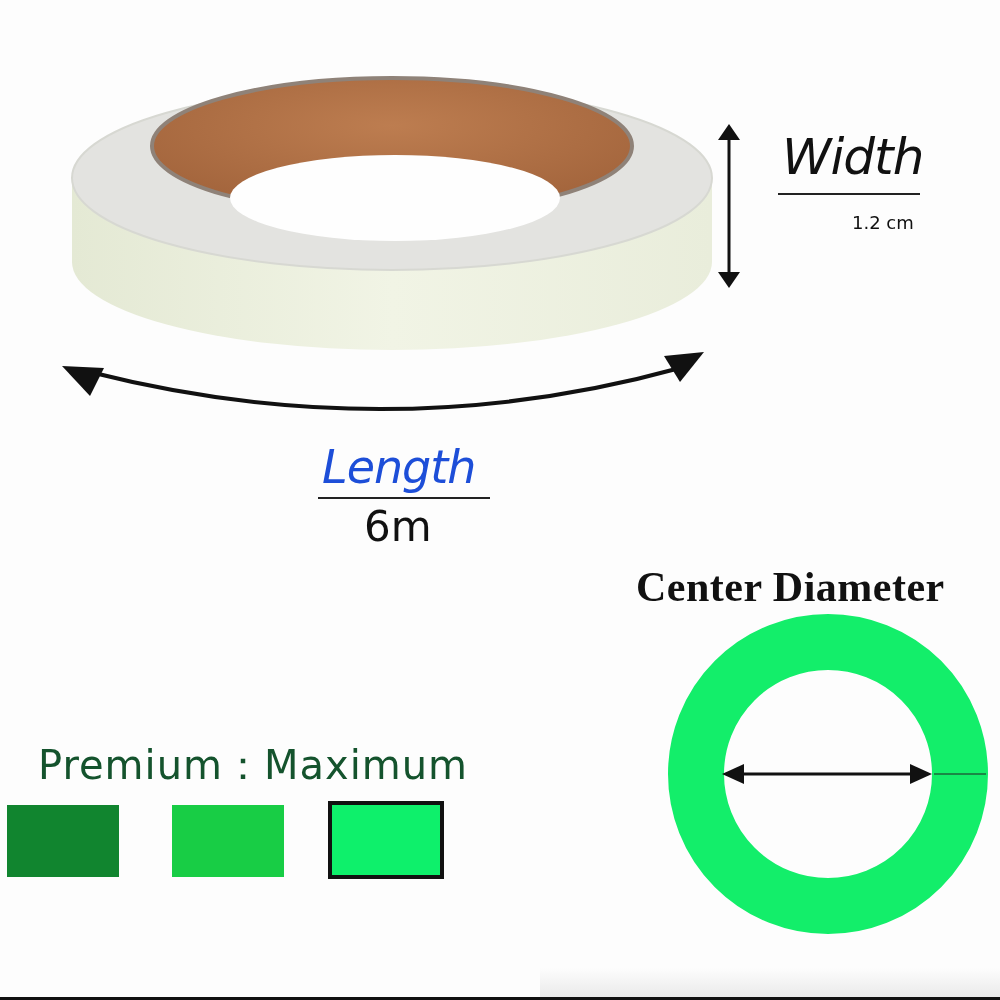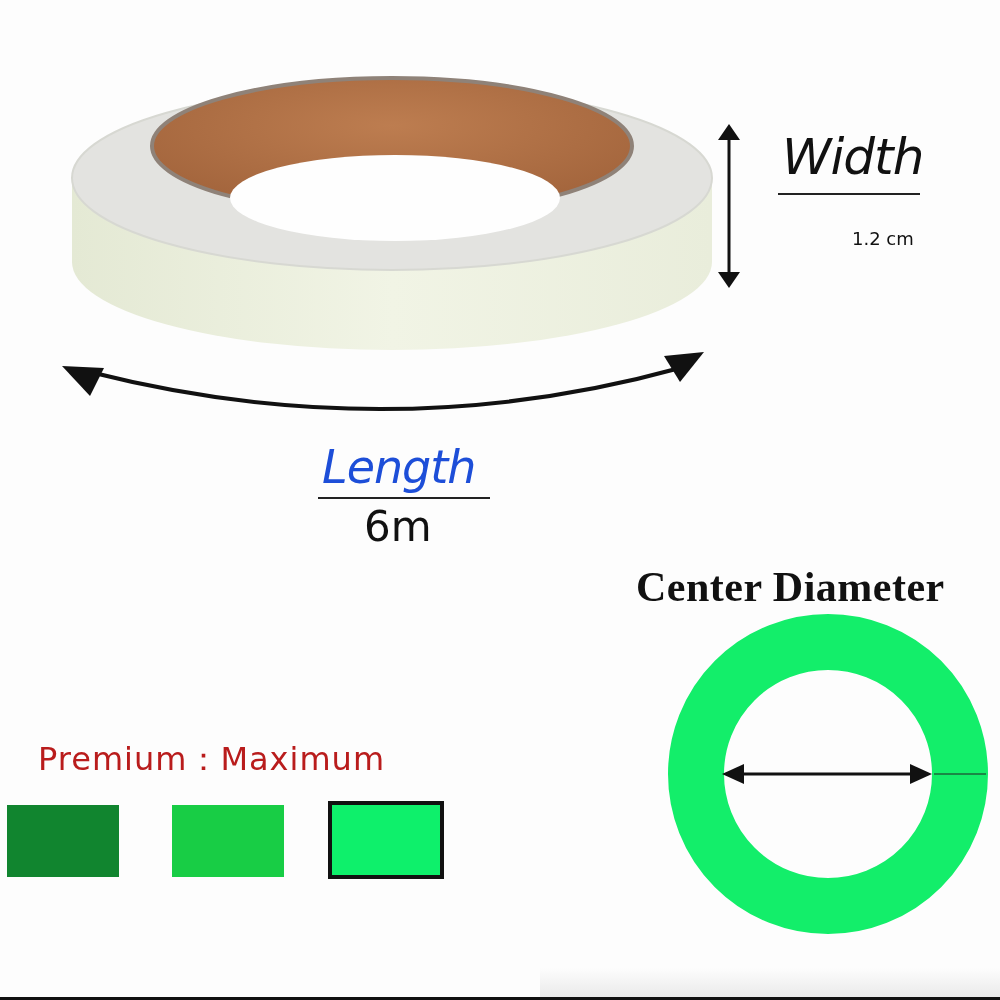--- a/index.html
+++ b/index.html
@@ -1,25 +1,25 @@
 <!DOCTYPE html>
 <html><head>
 <meta charset="utf-8">
 <style>
   html, body { margin: 0; padding: 0; }
   body { width: 1000px; height: 1000px; background: #fdfdfd; position: relative; overflow: hidden; font-family: "Liberation Sans", sans-serif; }
   .abs { position: absolute; }
   .width-title { left: 782px; top: 132px; font-size: 50px; font-style: italic; color: #111; line-height: 1; font-family: "DejaVu Sans", sans-serif; letter-spacing: -1px; }
   .width-rule { left: 778px; top: 193px; width: 142px; height: 2px; background: #222; }
-  .width-value { left: 852px; top: 212px; font-size: 18px; color: #111; font-family: "DejaVu Sans", sans-serif; margin-top: 16px; }
+  .width-value { left: 852px; top: 212px; font-size: 18px; color: #111; font-family: "DejaVu Sans", sans-serif; }
   .length-title { left: 322px; top: 444px; font-size: 46px; font-style: italic; color: #1d4ed8; line-height: 1; font-family: "DejaVu Sans", sans-serif; letter-spacing: -1px; }
   .length-rule { left: 318px; top: 497px; width: 172px; height: 2px; background: #222; }
   .length-value { left: 364px; top: 506px; font-size: 42px; color: #111; line-height: 1; font-family: "DejaVu Sans", sans-serif; }
   .center-title { left: 636px; top: 563px; font-size: 42px; font-family: "Liberation Serif", serif; font-weight: bold; color: #111; white-space: nowrap; letter-spacing: 0.5px; }
-  .premium-label { left: 38px; top: 738px; font-size: 32px; color: #b91c1c; font-family: "DejaVu Sans", sans-serif; letter-spacing: 1px; white-space: nowrap; }
+  .premium-label { left: 38px; top: 738px; font-size: 40px; color: #14532d; font-family: "DejaVu Sans", sans-serif; letter-spacing: 1px; white-space: nowrap; }
   .swatch { top: 805px; width: 112px; height: 72px; }
   .bottom-fade { left: 540px; top: 968px; width: 460px; height: 30px; background: linear-gradient(to bottom, rgba(255,255,255,0), #e9e9e9); }
   .bottom-line { left: 0; top: 997px; width: 1000px; height: 3px; background: #111; }
 </style>
 </head>
 <body>
 
 <svg class="abs" style="left:0;top:0" width="1000" height="440" viewBox="0 0 1000 440">
   <defs>
     <linearGradient id="sideGrad" x1="0" y1="0" x2="1" y2="0">

